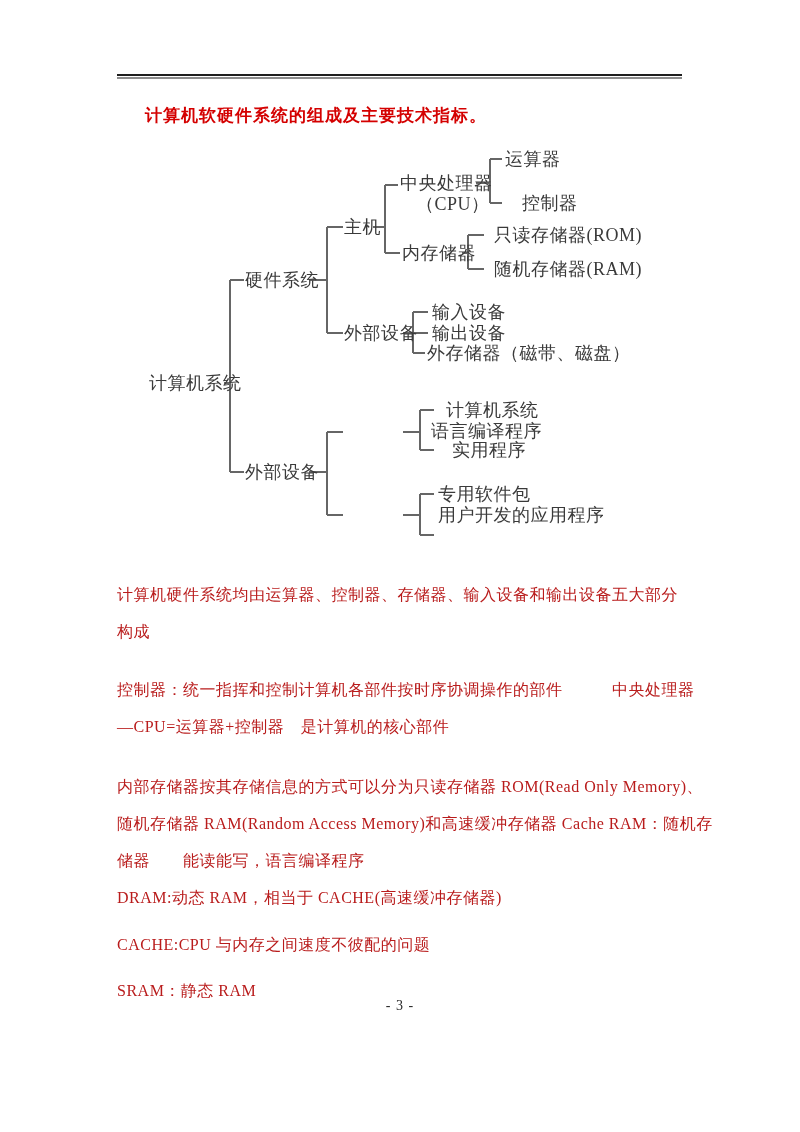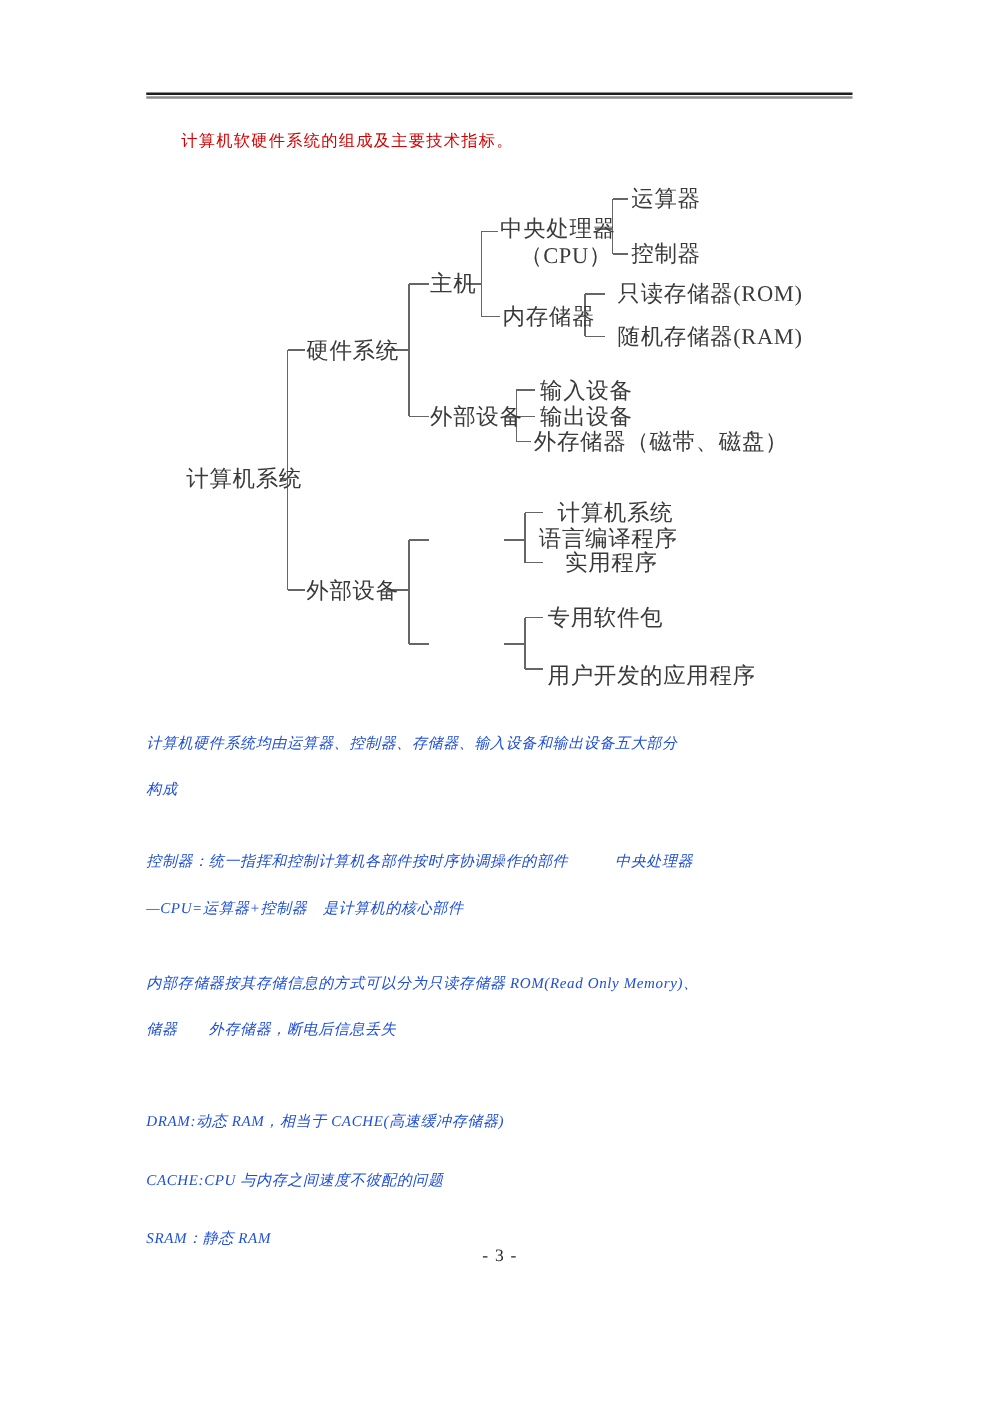--- a/index.html
+++ b/index.html
@@ -9,33 +9,33 @@
     overflow:hidden;
   }
   .page{position:absolute;inset:0;background:#ffffff;}
   
   .header-rule{
     position:absolute;left:117px;top:74px;width:565px;height:1px;
     border-top:2px solid #1f1f1f;border-bottom:2px solid #8d8d8d;background:#ffffff;
   }
   .doc-title{
     position:absolute;left:145px;top:104px;margin:0;
-    font-size:13px;font-weight:normal;color:#d40000;letter-spacing:1px;white-space:nowrap;
+    font-size:17px;font-weight:bold;color:#d40000;letter-spacing:1px;white-space:nowrap;
   }
   
   .diagram{position:absolute;left:140px;top:145px;width:480px;height:420px;}
   .diagram svg{position:absolute;left:0;top:0;}
   .tnode{
     position:absolute;font-size:18px;line-height:16px;color:#3a3a3a;
     letter-spacing:0.5px;white-space:nowrap;
   }
   
   .para{
     position:absolute;left:117px;width:575px;
-    font-size:12px;line-height:37px;color:#1d4ed8;letter-spacing:0.5px;font-style:italic;
+    font-size:16px;line-height:37px;color:#b91c1c;letter-spacing:0.5px;
   }
   .para .line{white-space:nowrap;}
   .pagenum{
     position:absolute;left:0;top:998px;width:800px;text-align:center;
     font-size:14px;color:#2a2a2a;letter-spacing:1px;
   }
 </style>
 </head>
 <body>
 
@@ -90,47 +90,48 @@
 
     <span class="tnode" style="left:9px;top:230px">计算机系统</span>
     <span class="tnode" style="left:105px;top:127px">硬件系统</span>
     <span class="tnode" style="left:105px;top:319px">外部设备</span>
     <span class="tnode" style="left:204px;top:74px">主机</span>
     <span class="tnode" style="left:204px;top:180px">外部设备</span>
     <span class="tnode" style="left:260px;top:30px">中央处理器</span>
     <span class="tnode" style="left:276px;top:51px">（CPU）</span>
     <span class="tnode" style="left:262px;top:100px">内存储器</span>
     <span class="tnode" style="left:365px;top:6px">运算器</span>
-    <span class="tnode" style="left:365px;top:50px">控制器</span>
+    <span class="tnode" style="left:382px;top:50px">控制器</span>
     <span class="tnode" style="left:354px;top:82px">只读存储器(ROM)</span>
     <span class="tnode" style="left:354px;top:116px">随机存储器(RAM)</span>
     <span class="tnode" style="left:292px;top:159px">输入设备</span>
     <span class="tnode" style="left:292px;top:180px">输出设备</span>
     <span class="tnode" style="left:287px;top:200px">外存储器（磁带、磁盘）</span>
     <span class="tnode" style="left:306px;top:257px">计算机系统</span>
     <span class="tnode" style="left:291px;top:278px">语言编译程序</span>
     <span class="tnode" style="left:312px;top:297px">实用程序</span>
     <span class="tnode" style="left:298px;top:341px">专用软件包</span>
-    <span class="tnode" style="left:298px;top:387px">用户开发的应用程序</span>
+    <span class="tnode" style="left:298px;top:362px">用户开发的应用程序</span>
   </div>
 
   <div class="para" style="top:576px">
     <div class="line">计算机硬件系统均由运算器、控制器、存储器、输入设备和输出设备五大部分</div>
     <div class="line">构成</div>
   </div>
 
 
   <div class="para" style="top:671px">
     <div class="line">控制器：统一指挥和控制计算机各部件按时序协调操作的部件　　　中央处理器</div>
     <div class="line">—CPU=运算器+控制器　是计算机的核心部件</div>
   </div>
 
   <div class="para" style="top:768px">
     <div class="line">内部存储器按其存储信息的方式可以分为只读存储器 ROM(Read Only Memory)、</div>
-    <div class="line">储器　　外存储器，断电后信息丢失</div>
+    <div class="line">随机存储器 RAM(Random Access Memory)和高速缓冲存储器 Cache RAM：随机存</div>
+    <div class="line">储器　　能读能写，语言编译程序</div>
   </div>
 
   <div class="para" style="top:879px">
     <div class="line">DRAM:动态 RAM，相当于 CACHE(高速缓冲存储器)</div>
   </div>
 
   <div class="para" style="top:926px">
     <div class="line">CACHE:CPU 与内存之间速度不彼配的问题</div>
   </div>
 

